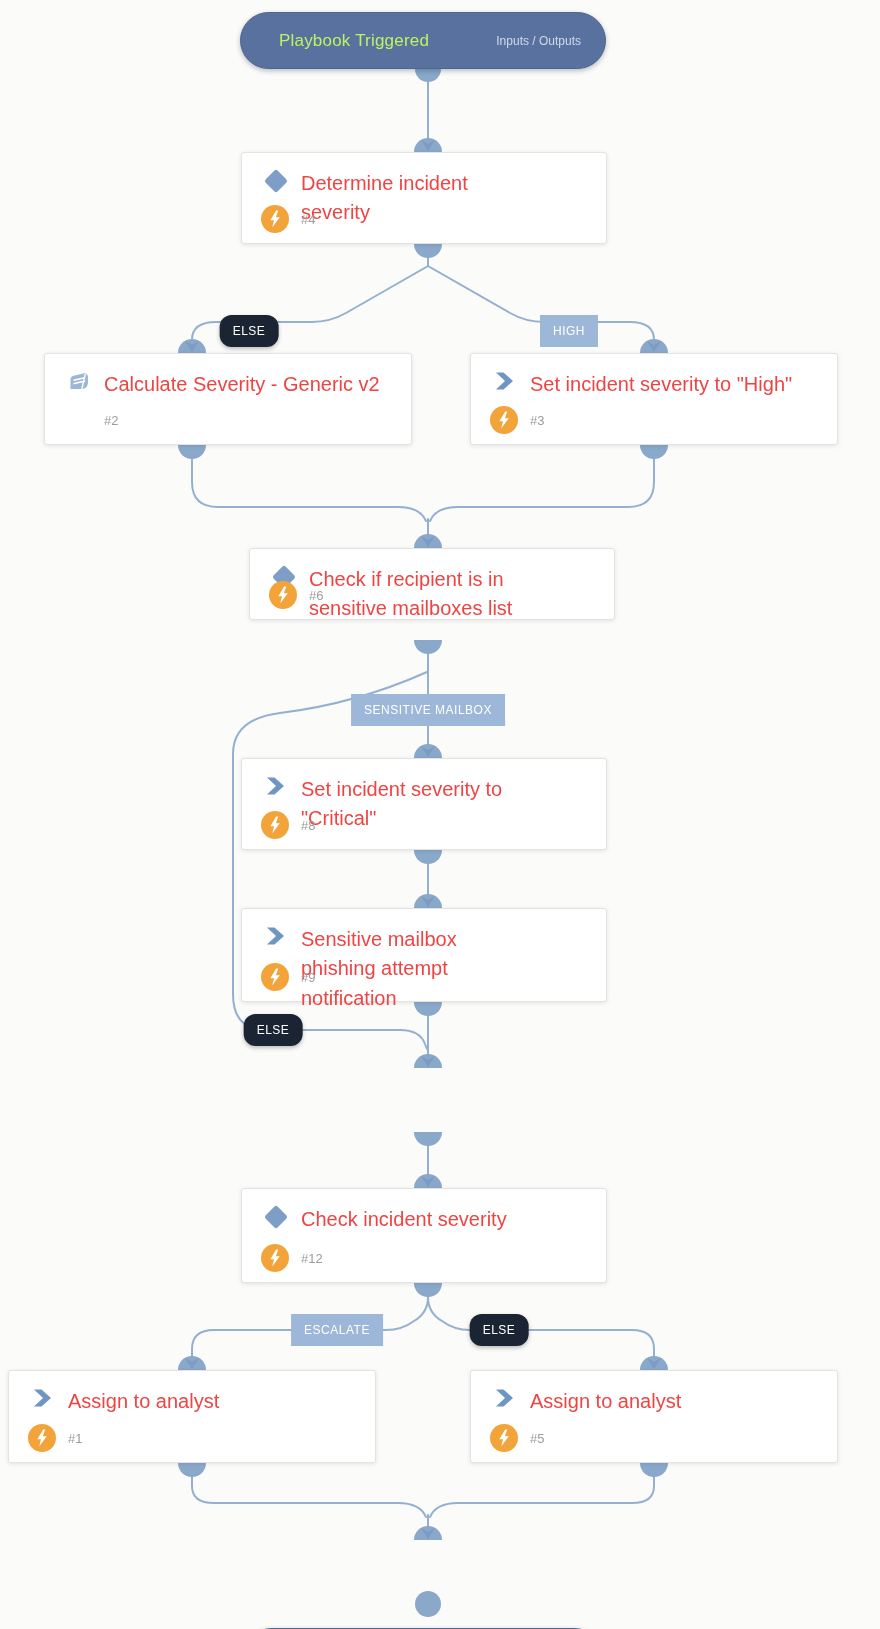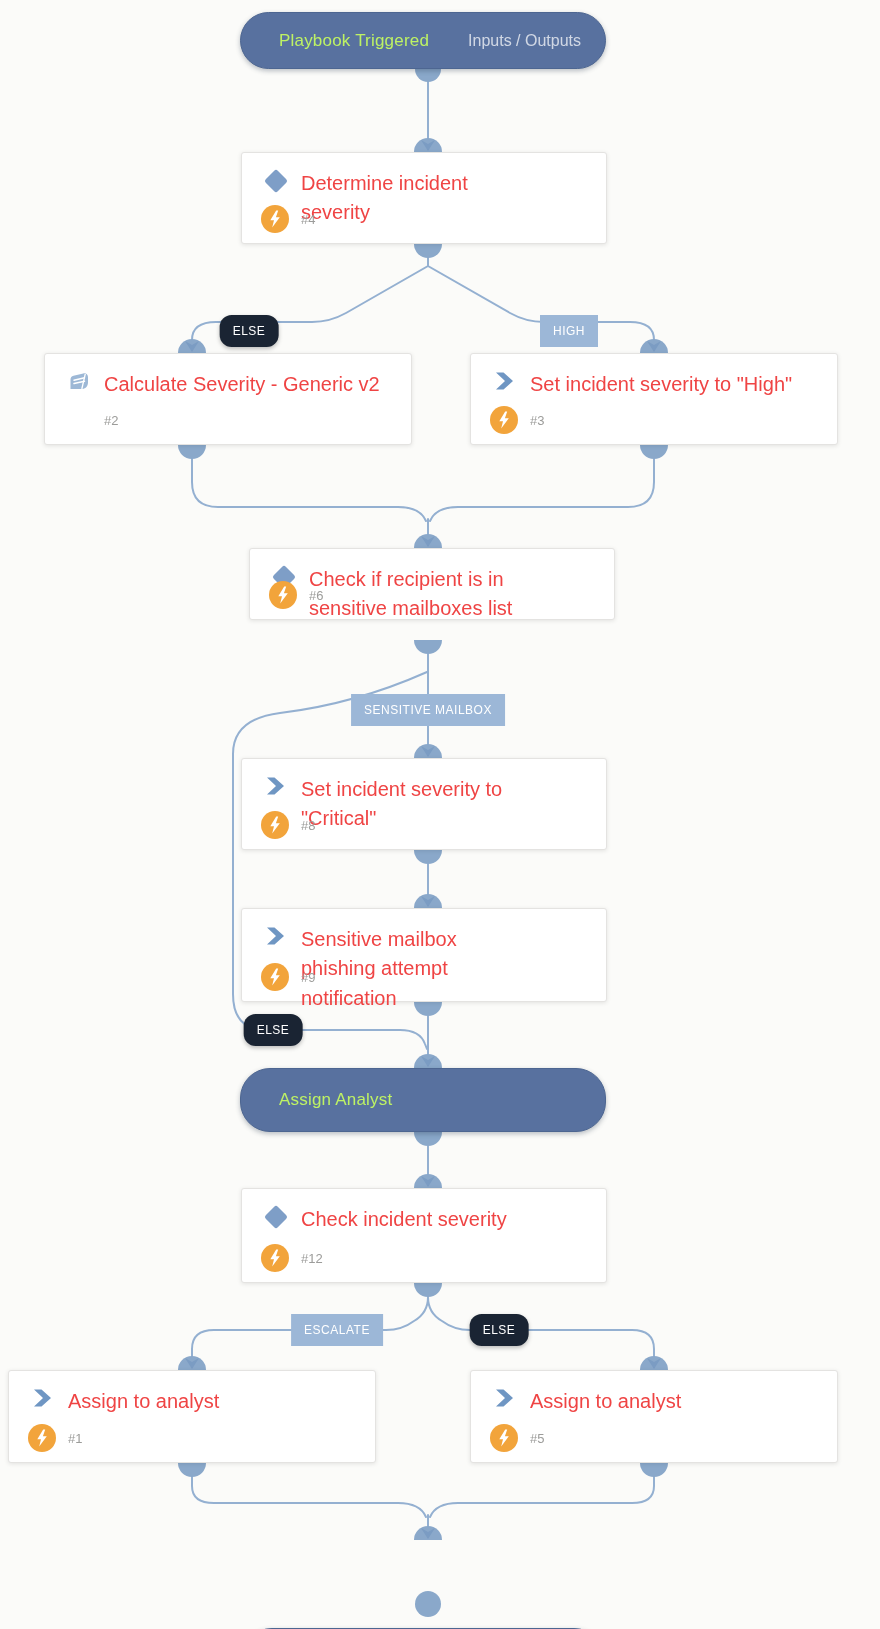--- a/index.html
+++ b/index.html
@@ -10,21 +10,21 @@
   }
   #edges{position:absolute;left:0;top:0;z-index:1;}
   .node{position:absolute;z-index:2;box-sizing:border-box;}
   
   .pill{
     background:#58719f;border:1px solid #4d6691;border-radius:30px;
     box-shadow:0 2px 5px rgba(30,45,70,.30);
     display:flex;align-items:center;cursor:pointer;
   }
   .pill .ptitle{color:#bef264;font-size:17px;padding-left:38px;letter-spacing:.2px;}
-  .pill .pmeta{color:rgba(255,255,255,.72);font-size:16px;margin-left:auto;padding-right:24px;cursor:pointer;}
+  .pill .pmeta{color:rgba(255,255,255,.72);font-size:12px;margin-left:auto;padding-right:24px;cursor:pointer;}
   
   .card{
     background:#ffffff;border:1px solid #e4e3e1;border-radius:3px;
     box-shadow:0 1px 4px rgba(0,0,0,.10);cursor:pointer;
   }
   .card .ticon{position:absolute;left:21px;top:15px;width:26px;height:26px;}
   .card .ttitle{
     position:absolute;left:59px;top:16px;max-width:215px;
     font-size:20px;line-height:1.47;color:#ef4444;
   }
@@ -203,23 +203,20 @@
       <svg width="28" height="28" viewBox="0 0 28 28">
           <circle cx="14" cy="14" r="14" fill="#f2a43b"></circle>
           <path d="M15.2 5.5 L9.3 15.2 H13 L11.2 22.5 L18.8 12.2 H14.9 L17.2 5.5 Z" fill="#ffffff"></path>
         </svg>
     </span>
     <div class="tid">#9</div>
   </div>
 
   <div class="blabel dark" style="left:273px;top:1030px;">ELSE</div>
 
-  <div class="node pill" style="left:240px;top:1068px;width:366px;height:64px;">
-    <span class="ptitle">Assign Analyst</span>
-  </div>
 
   <div class="node card" style="left:241px;top:1188px;width:366px;height:95px;">
     <span class="ticon">
       <svg width="26" height="26" viewBox="0 0 26 26">
           <rect x="4.5" y="4.5" width="17" height="17" rx="2.5" transform="rotate(45 13 13)" fill="#7e9ec7"></rect>
         </svg>
     </span>
     <div class="ttitle">Check incident severity</div>
     <span class="bolt">
       <svg width="28" height="28" viewBox="0 0 28 28">

